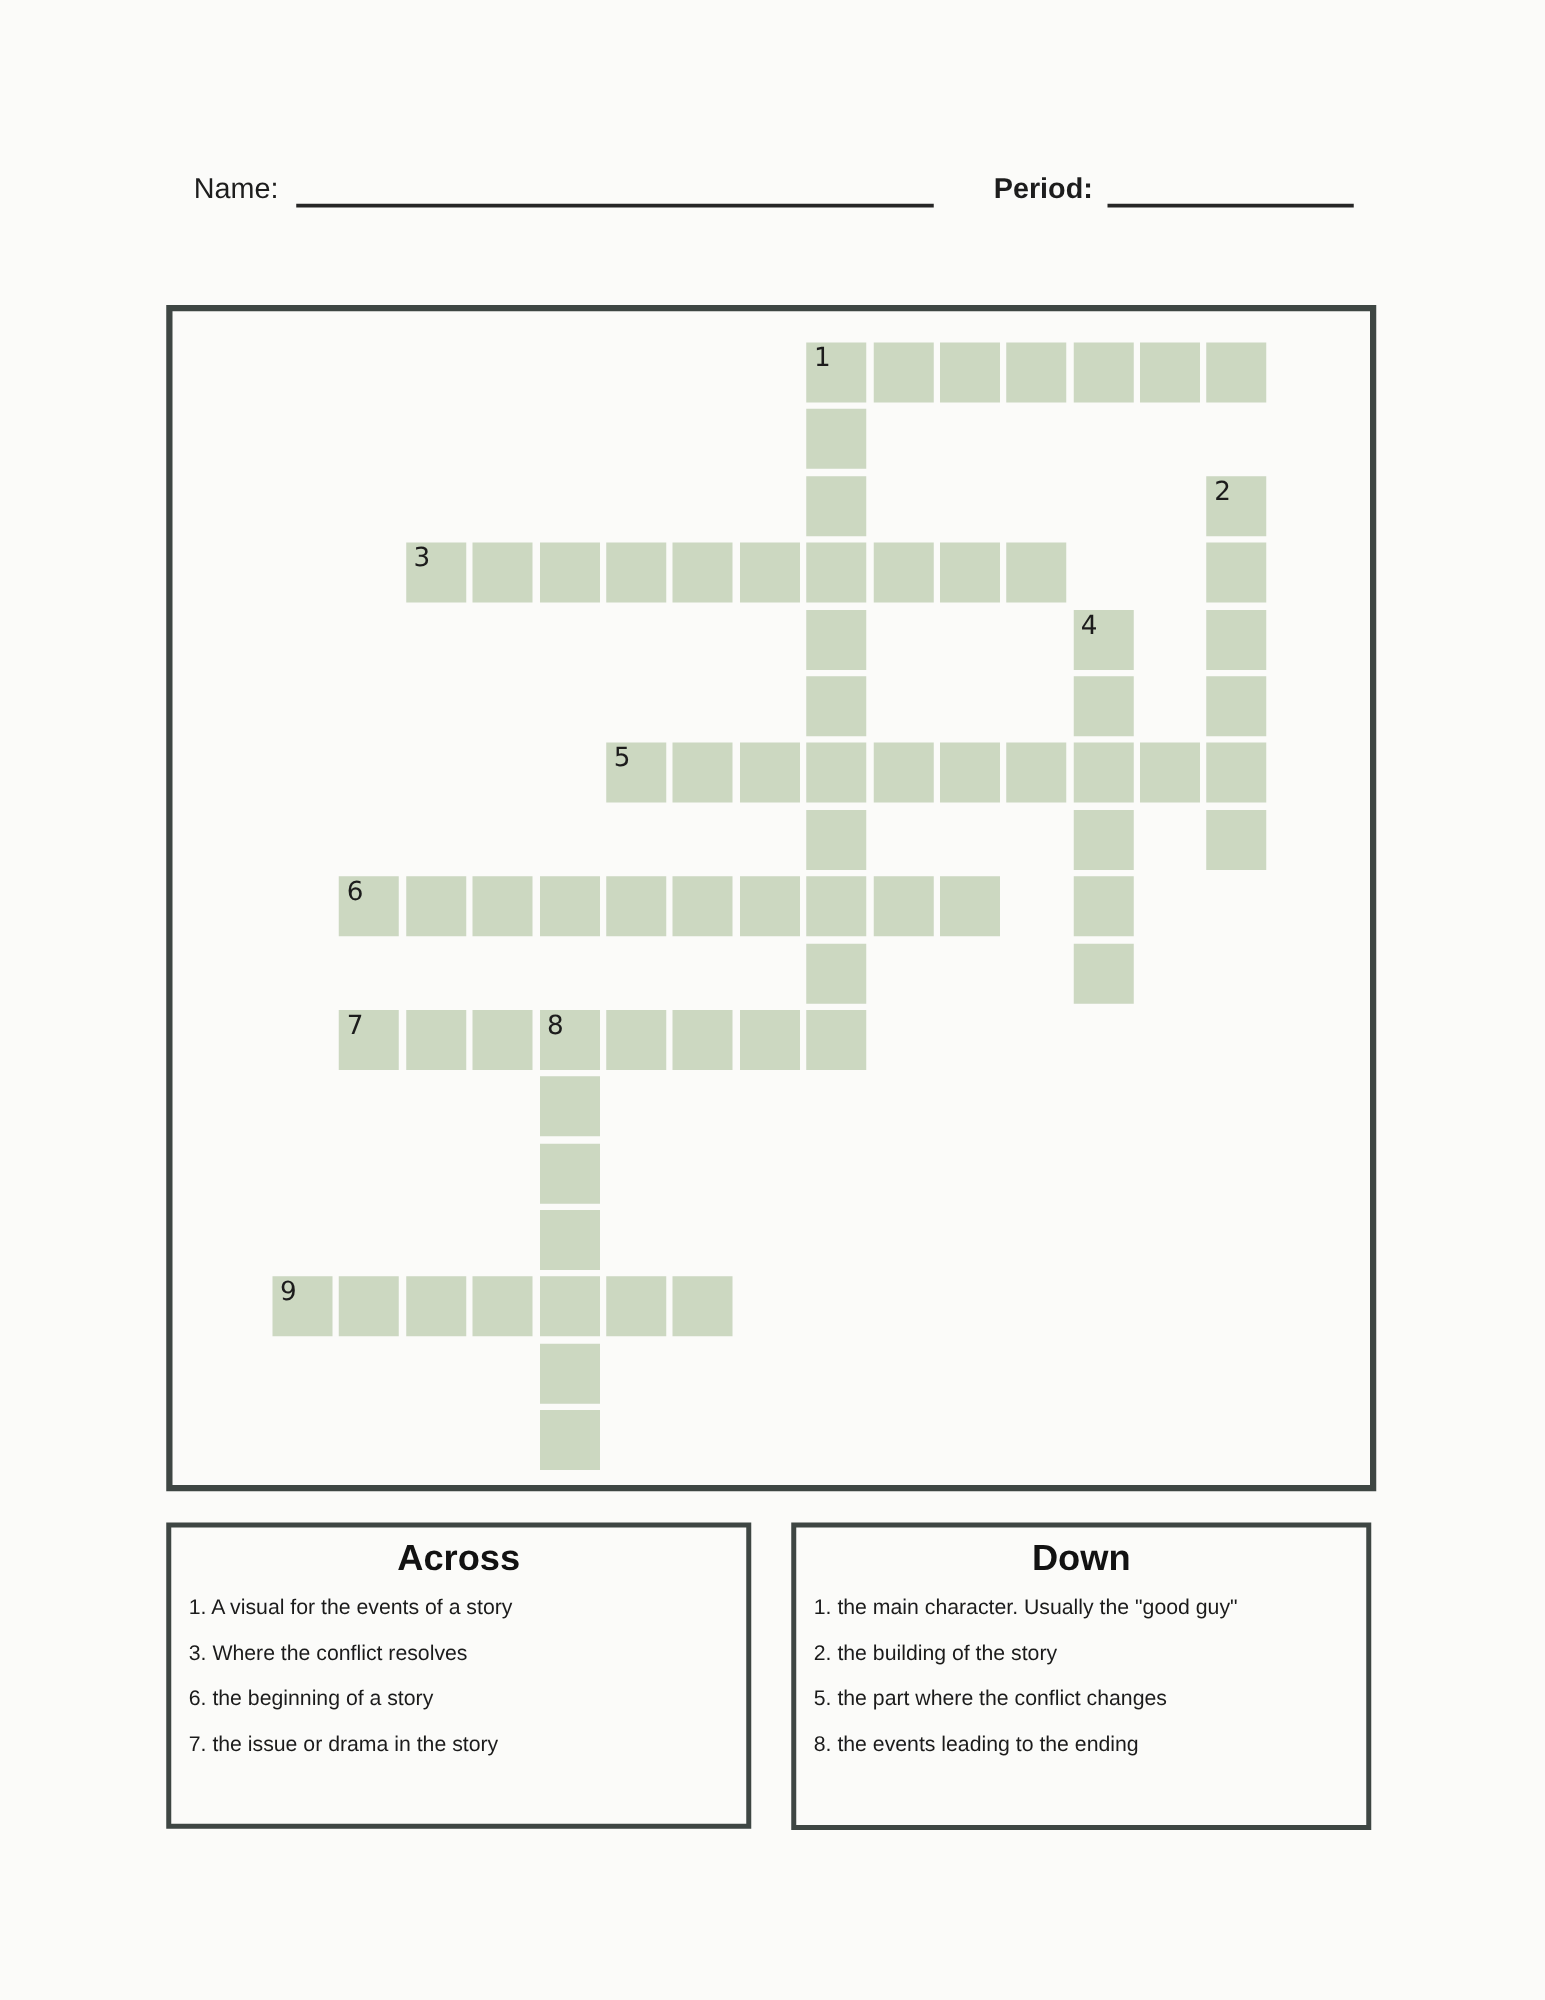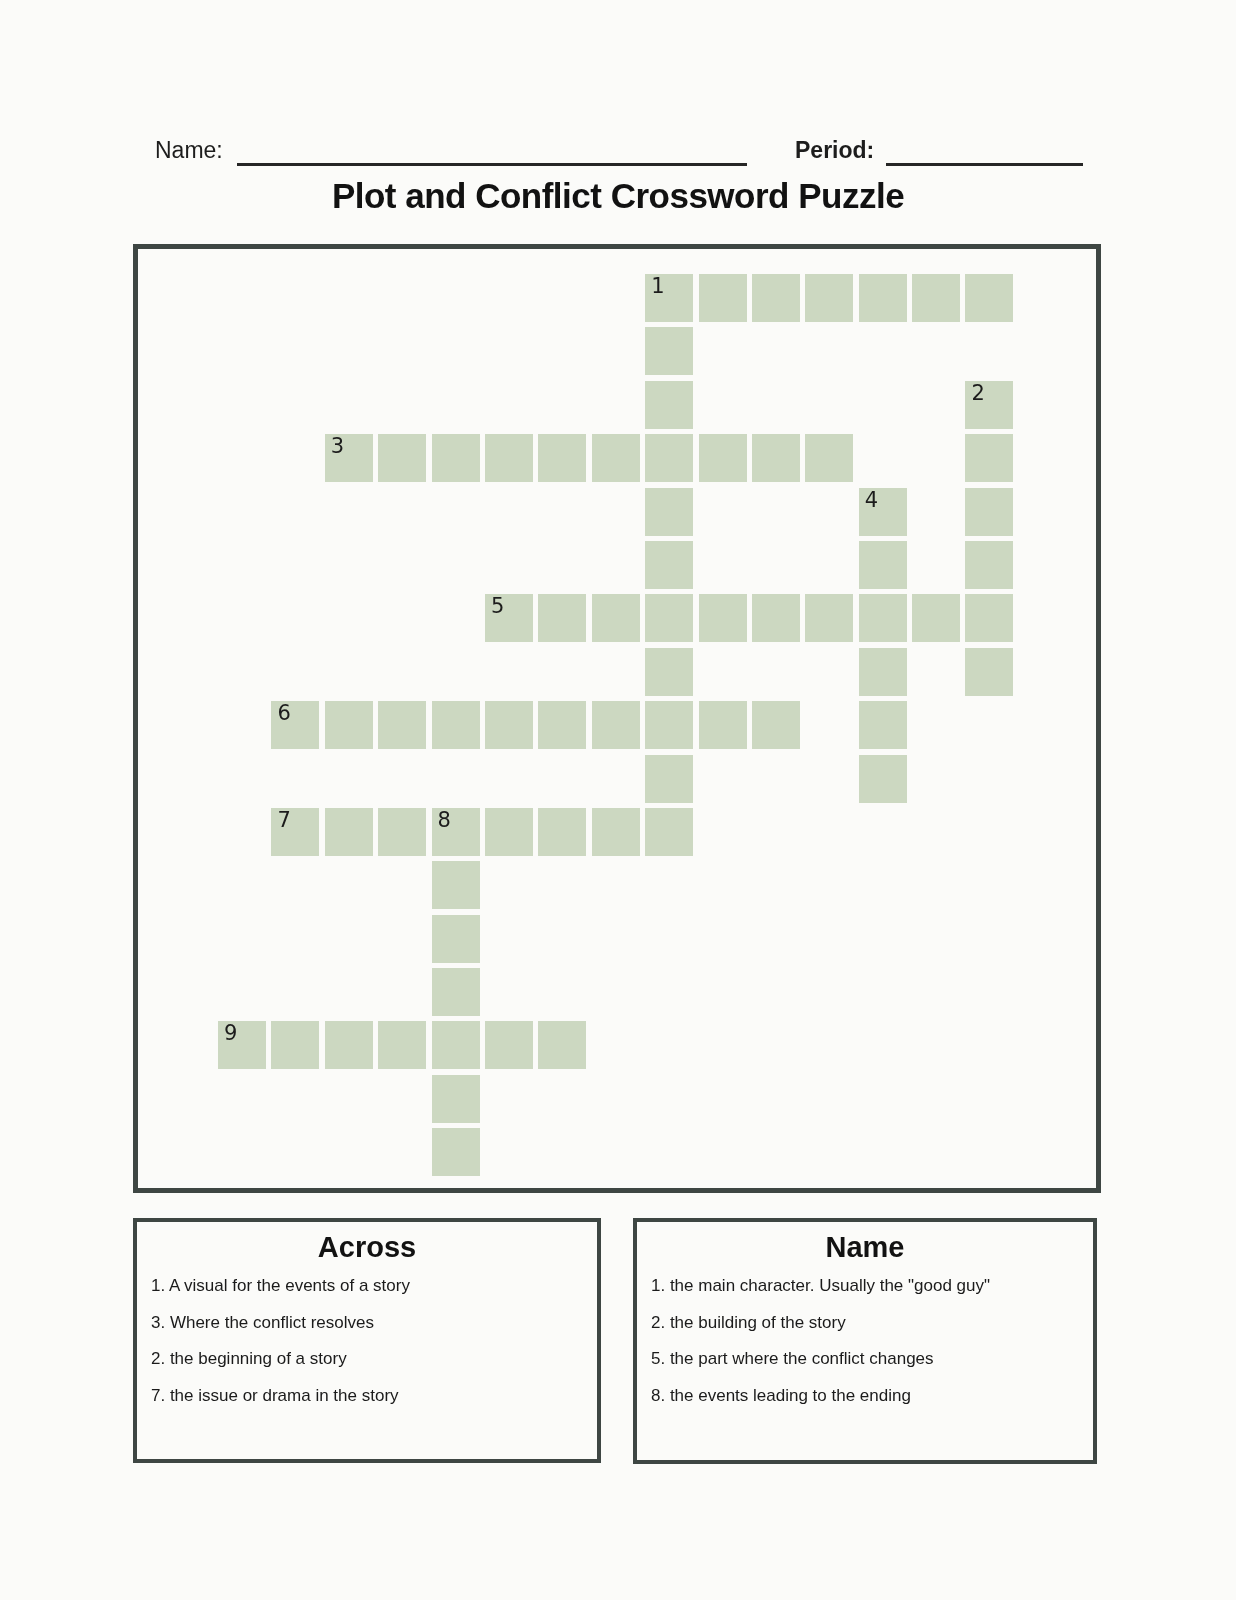--- a/index.html
+++ b/index.html
@@ -65,21 +65,20 @@
 <body>
 
 <div class="page">
 
   <span class="hdr-label" style="left:155px;top:137px;">Name:</span>
   <div class="blank-line" style="left:237px;top:163px;width:510px;"></div>
 
   <span class="hdr-label" style="left:795px;top:137px;font-weight:bold;">Period:</span>
   <div class="blank-line" style="left:886px;top:163px;width:197px;"></div>
 
-  <h1 class="title">Plot and Conflict Crossword Puzzle</h1>
 
   <div class="grid-box">
     <div class="grid" id="grid">
         <div class="cell" style="grid-row-start: 1; grid-column-start: 9; background: rgb(204, 216, 193);">
           <span class="num">1</span>
         </div>
         <div class="cell" style="grid-row-start: 1; grid-column-start: 10; background: rgb(204, 216, 193);"></div>
         <div class="cell" style="grid-row-start: 1; grid-column-start: 11; background: rgb(204, 216, 193);"></div>
         <div class="cell" style="grid-row-start: 1; grid-column-start: 12; background: rgb(204, 216, 193);"></div>
         <div class="cell" style="grid-row-start: 1; grid-column-start: 13; background: rgb(204, 216, 193);"></div>
@@ -168,27 +167,27 @@
         <div class="cell" style="grid-row-start: 16; grid-column-start: 5; background: rgb(204, 216, 193);"></div>
         <div class="cell" style="grid-row-start: 17; grid-column-start: 5; background: rgb(204, 216, 193);"></div>
       </div>
   </div>
 
   <div class="clue-box across">
     <div class="clue-title">Across</div>
     <div class="clue-list">
       <div class="clue">1. A visual for the events of a story</div>
       <div class="clue">3. Where the conflict resolves</div>
-      <div class="clue">2. the beginning of a story</div>
+      <div class="clue">6. the beginning of a story</div>
       <div class="clue">7. the issue or drama in the story</div>
     </div>
   </div>
 
   <div class="clue-box down">
-    <div class="clue-title">Name</div>
+    <div class="clue-title">Down</div>
     <div class="clue-list">
       <div class="clue">1. the main character. Usually the "good guy"</div>
       <div class="clue">2. the building of the story</div>
       <div class="clue">5. the part where the conflict changes</div>
       <div class="clue">8. the events leading to the ending</div>
     </div>
   </div>
 
 </div>
 

